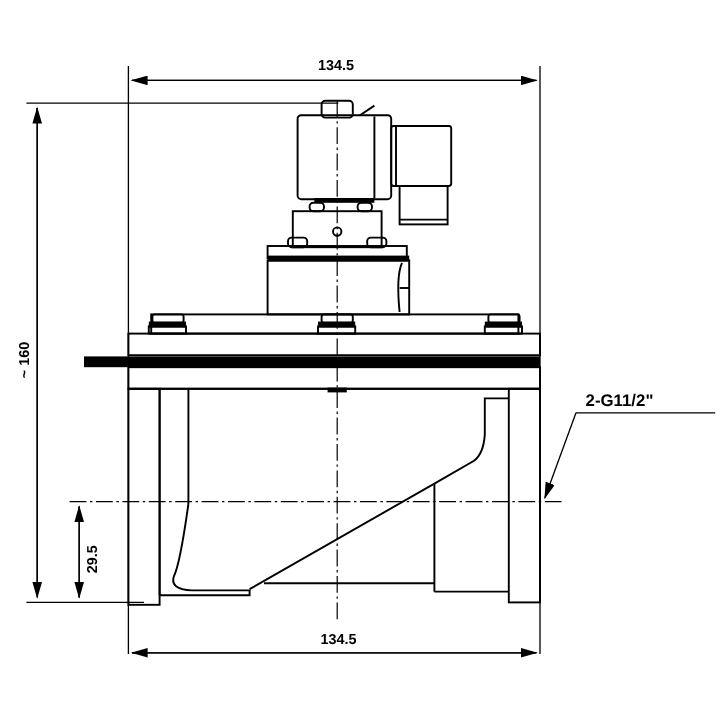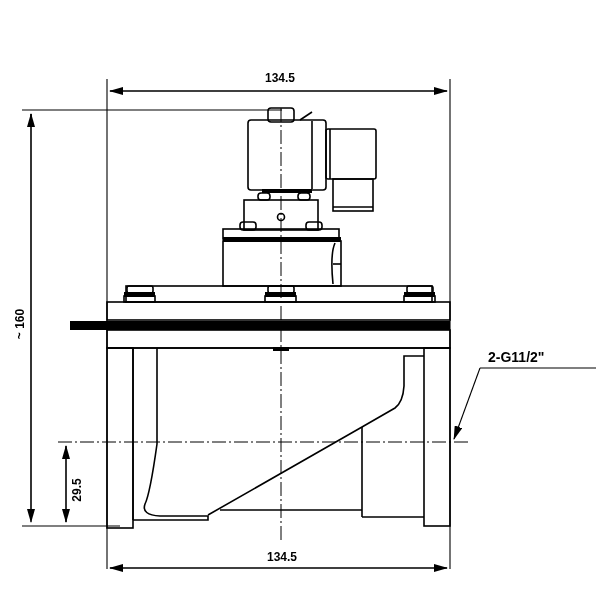--- a/index.html
+++ b/index.html
@@ -1,17 +1,17 @@
 <!DOCTYPE html>
 <html><head>
   <meta charset="utf-8">
   <style>
     html, body { margin: 0; padding: 0; background: #ffffff; }
     body { width: 600px; height: 600px; overflow: hidden; }
-    .canvas { position: relative; width: 600px; height: 532px; margin-top: 24px; }
+    .canvas { position: relative; width: 600px; height: 532px; }
     svg { position: absolute; left: 0; top: 0; }
     .ln { stroke: #000; stroke-width: 1.6; fill: none; }
     .thin { stroke: #000; stroke-width: 1.1; fill: none; }
     .ctr { stroke: #000; stroke-width: 1; fill: none; stroke-dasharray: 14 3 2 3; }
     .solid { fill: #000; stroke: none; }
     .dim-text { font-family: "Liberation Sans", sans-serif; font-weight: bold; font-size: 12px; fill: #000; }
     .label-text { font-family: "Liberation Sans", sans-serif; font-weight: bold; font-size: 14px; fill: #000; }
   </style>
 </head>
 <body>

